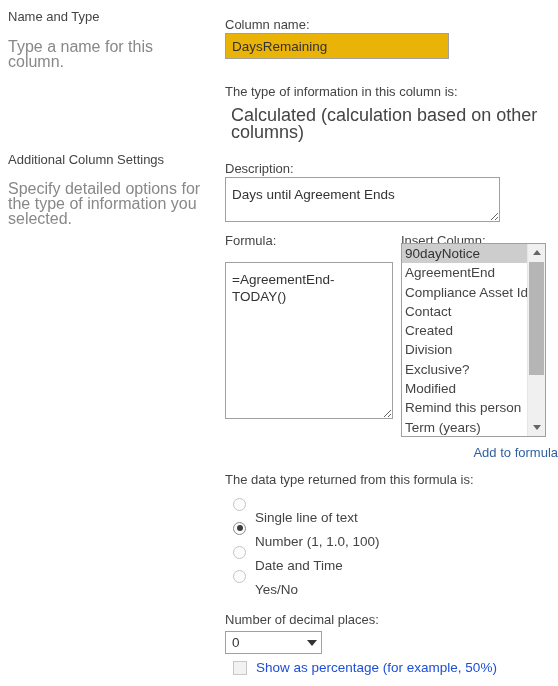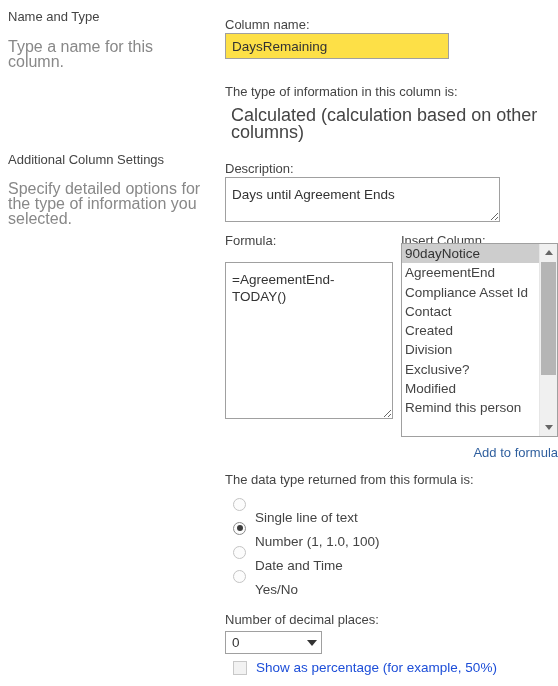--- a/index.html
+++ b/index.html
@@ -56,21 +56,21 @@
     color: #444444;
     line-height: 17px;
   }
 
   input.text-box {
     box-sizing: border-box;
     font-family: "Liberation Sans", sans-serif;
     font-size: 13.5px;
     color: #333333;
     border: 1px solid #a0a0a0;
-    background: #fde047;
+    background: #eab308;
     padding: 3px 6px;
     outline: none;
   }
   textarea.text-area {
     box-sizing: border-box;
     font-family: "Liberation Sans", sans-serif;
     font-size: 13.5px;
     color: #333333;
     border: 1px solid #a0a0a0;
     background: #ffffff;
@@ -90,21 +90,21 @@
   #description-input   { position: absolute; left: 0;   top: 177px; width: 275px; height: 45px; }
   #formula-label       { position: absolute; left: 0;   top: 232px; }
   #formula-input       { position: absolute; left: 0;   top: 262px; width: 168px; height: 157px; }
   #insert-column-label { position: absolute; left: 176px; top: 232px; }
 
   
   .listbox {
     position: absolute;
     left: 176px;
     top: 243px;
-    width: 157px;
+    width: 145px;
     height: 194px;
     border: 1px solid #a0a0a0;
     background: #ffffff;
     box-sizing: border-box;
     display: flex;
     overflow: hidden;
   }
   .listbox-items {
     flex: 1 1 auto;
     overflow: hidden;
@@ -296,20 +296,21 @@
     <ul class="listbox-items" id="insert-column-items">
         <li class="selected">90dayNotice</li>
         <li>AgreementEnd</li>
         <li>Compliance Asset Id</li>
         <li>Contact</li>
         <li>Created</li>
         <li>Division</li>
         <li>Exclusive?</li>
         <li>Modified</li>
         <li>Remind this person</li>
+        <li>Term (years)</li>
       </ul>
     <div class="scrollbar">
       <div class="sb-arrow up">
         <div class="tri"></div>
       </div>
       <div class="sb-thumb"></div>
       <div class="sb-arrow down">
         <div class="tri"></div>
       </div>
     </div>

